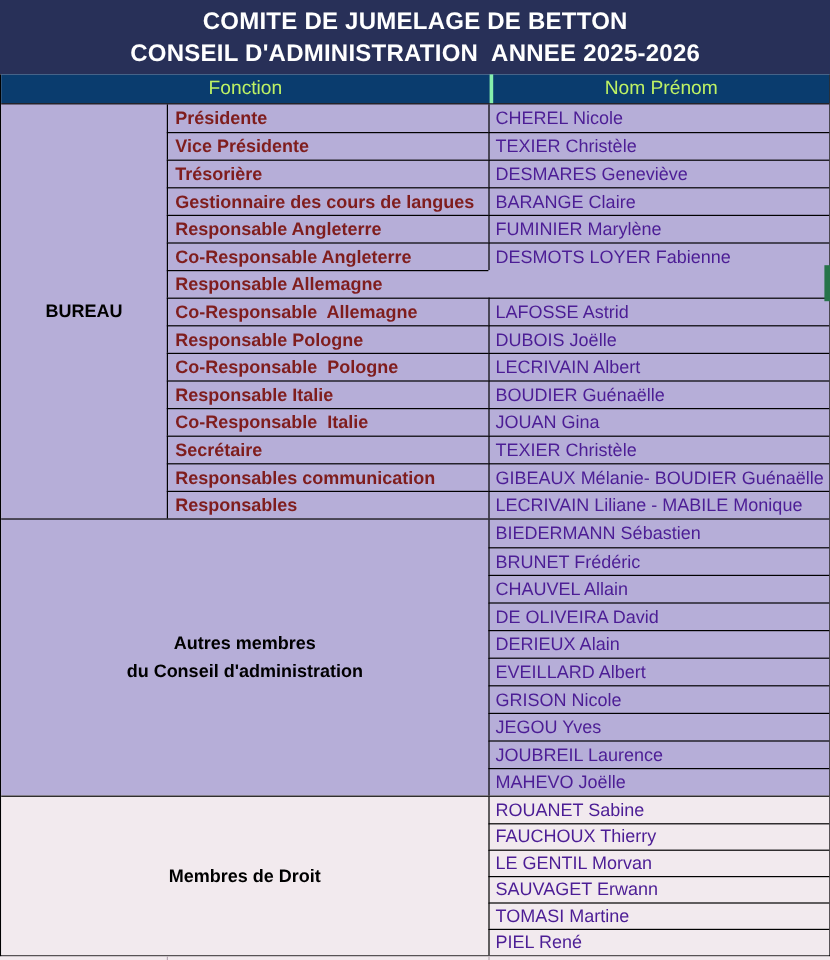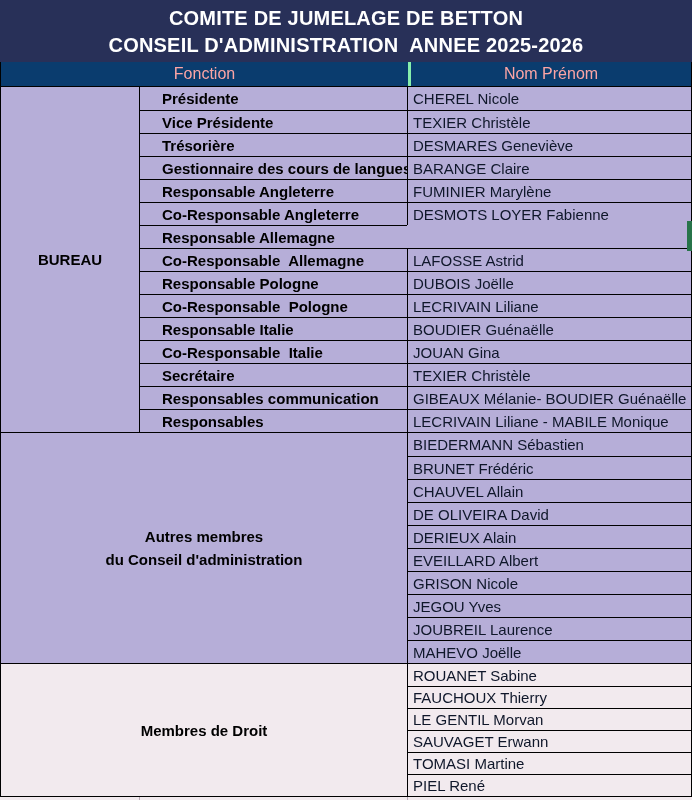--- a/index.html
+++ b/index.html
@@ -21,39 +21,39 @@
   
   .table-body{
     border-left:1px solid #000;border-right:1px solid #000;
     width:692px;box-sizing:border-box;
   }
   .header-row{
     display:grid;grid-template-columns:407px 283px;height:24px;
     background:var(--header-bg,#0A3C6E);
   }
   .header-cell{
-    color:#fca5a5;font-size:16px;display:flex;align-items:center;justify-content:center;
+    color:#bef264;font-size:16px;display:flex;align-items:center;justify-content:center;
     white-space:pre;
   }
   .header-cell.second{border-left:3px solid #86efac;}
   .section{
     display:grid;border-top:1px solid #000;
   }
   .sec-bureau{grid-template-columns:138px 268px 284px;grid-auto-rows:23px;background:var(--purple,#B6AED8);}
   .sec-autres{grid-template-columns:406px 284px;grid-auto-rows:23px;background:var(--purple,#B6AED8);}
   .sec-droit {grid-template-columns:406px 284px;grid-auto-rows:22px;background:var(--pink,#F2EAEE);}
   .cell{
     box-sizing:border-box;display:flex;align-items:center;white-space:pre;
-    font-size:15px;color:#0f172a;overflow:hidden;
+    font-size:15px;color:#4c1d95;overflow:hidden;
   }
   .label-cell{
     grid-column:1;flex-direction:column;justify-content:center;text-align:center;
     font-weight:bold;color:#000;line-height:23px;
   }
-  .fonction-cell{font-weight:bold;color:#000000;padding-left:22px;border-left:1px solid #000;}
+  .fonction-cell{font-weight:bold;color:#7f1d1d;padding-left:6px;border-left:1px solid #000;}
   .nom-cell{padding-left:5px;border-left:1px solid #000;}
   .rt{border-top:1px solid #000;}
   .table-body{border-bottom:1px solid #000;}
   
   .below-strip{position:relative;height:7px;background:var(--pink,#F2EAEE);}
   .grid-tick{position:absolute;top:0;width:1px;height:7px;background:#b7a9b4;}
   .grid-tick.t1{left:139px;}
   .grid-tick.t2{left:407px;}
   
   .selection-marker{
@@ -90,21 +90,21 @@
         <div class="cell nom-cell rt" style="grid-area: 5 / 3;">FUMINIER Marylène</div>
         <div class="cell fonction-cell rt" style="grid-area: 5 / 2;">Responsable Angleterre</div>
         <div class="cell fonction-cell rt" style="grid-area: 6 / 2;">Co-Responsable Angleterre</div>
         <div class="cell nom-cell rt" style="grid-area: 6 / 3;">DESMOTS LOYER Fabienne</div>
         <div class="cell fonction-cell rt" style="grid-area: 7 / 2;">Responsable Allemagne</div>
         <div class="cell fonction-cell rt" style="grid-area: 8 / 2;">Co-Responsable  Allemagne</div>
         <div class="cell nom-cell rt" style="grid-area: 8 / 3;">LAFOSSE Astrid</div>
         <div class="cell fonction-cell rt" style="grid-area: 9 / 2;">Responsable Pologne</div>
         <div class="cell nom-cell rt" style="grid-area: 9 / 3;">DUBOIS Joëlle</div>
         <div class="cell fonction-cell rt" style="grid-area: 10 / 2;">Co-Responsable  Pologne</div>
-        <div class="cell nom-cell rt" style="grid-area: 10 / 3;">LECRIVAIN Liliane</div>
+        <div class="cell nom-cell rt" style="grid-area: 10 / 3;">LECRIVAIN Albert</div>
         <div class="cell fonction-cell rt" style="grid-area: 11 / 2;">Responsable Italie</div>
         <div class="cell nom-cell rt" style="grid-area: 11 / 3;">BOUDIER Guénaëlle</div>
         <div class="cell fonction-cell rt" style="grid-area: 12 / 2;">Co-Responsable  Italie</div>
         <div class="cell nom-cell rt" style="grid-area: 12 / 3;">JOUAN Gina</div>
         <div class="cell fonction-cell rt" style="grid-area: 13 / 2;">Secrétaire</div>
         <div class="cell nom-cell rt" style="grid-area: 13 / 3;">TEXIER Christèle</div>
         <div class="cell fonction-cell rt" style="grid-area: 14 / 2;">Responsables communication</div>
         <div class="cell nom-cell rt" style="grid-area: 14 / 3;">GIBEAUX Mélanie- BOUDIER Guénaëlle</div>
         <div class="cell fonction-cell rt" style="grid-area: 15 / 2;">Responsables</div>
         <div class="cell nom-cell rt" style="grid-area: 15 / 3;">LECRIVAIN Liliane - MABILE Monique</div>

